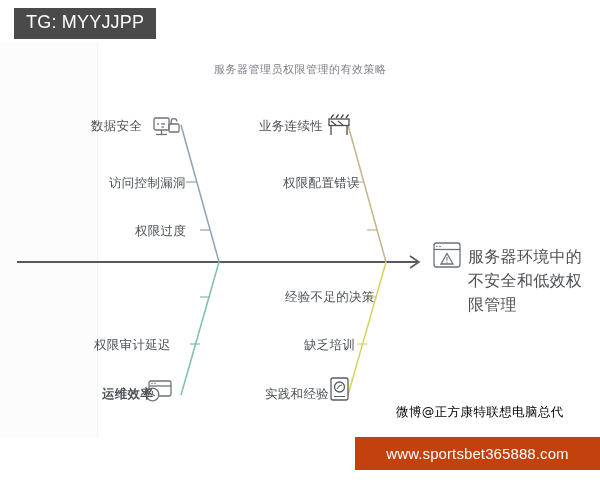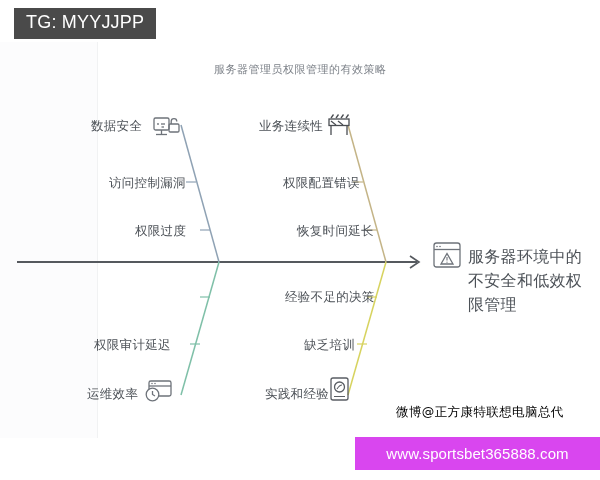--- a/index.html
+++ b/index.html
@@ -50,21 +50,21 @@
     white-space: nowrap;
   }
 
   
   .url-bar {
     position: absolute;
     left: 355px;
     top: 437px;
     width: 245px;
     height: 33px;
-    background: #d946ef;
+    background: #c2410c;
     color: #ffffff;
     display: flex;
     align-items: center;
     justify-content: center;
     font-size: 15px;
     letter-spacing: 0.1px;
     font-family: "Liberation Sans", sans-serif;
     white-space: nowrap;
   }
 
@@ -213,24 +213,23 @@
   </svg>
 
   <div class="title">服务器管理员权限管理的有效策略</div>
 
   <div class="lbl" style="left:91px; top:118px;">数据安全</div>
   <div class="lbl" style="left:109px; top:175px;">访问控制漏洞</div>
   <div class="lbl" style="left:135px; top:223px;">权限过度</div>
 
   <div class="lbl" style="left:259px; top:118px;">业务连续性</div>
   <div class="lbl" style="left:283px; top:175px;">权限配置错误</div>
-  <div class="lbl" style="left:297px; top:223px;">恢复时间延长</div>
 
   <div class="lbl" style="left:94px; top:337px;">权限审计延迟</div>
-  <div class="lbl" style="left:87px; top:386px;">运维效率</div>
+  <div class="lbl" style="left:102px; top:386px;font-weight:bold;">运维效率</div>
 
   <div class="lbl" style="left:285px; top:289px;">经验不足的决策</div>
   <div class="lbl" style="left:304px; top:337px;">缺乏培训</div>
   <div class="lbl" style="left:265px; top:386px;">实践和经验</div>
 
   <div class="effect-text">服务器环境中的不安全和低效权限管理</div>
 
   <div class="weibo-mark">微博@正方康特联想电脑总代</div>
 
   <div class="tg-badge">TG: MYYJJPP</div>

